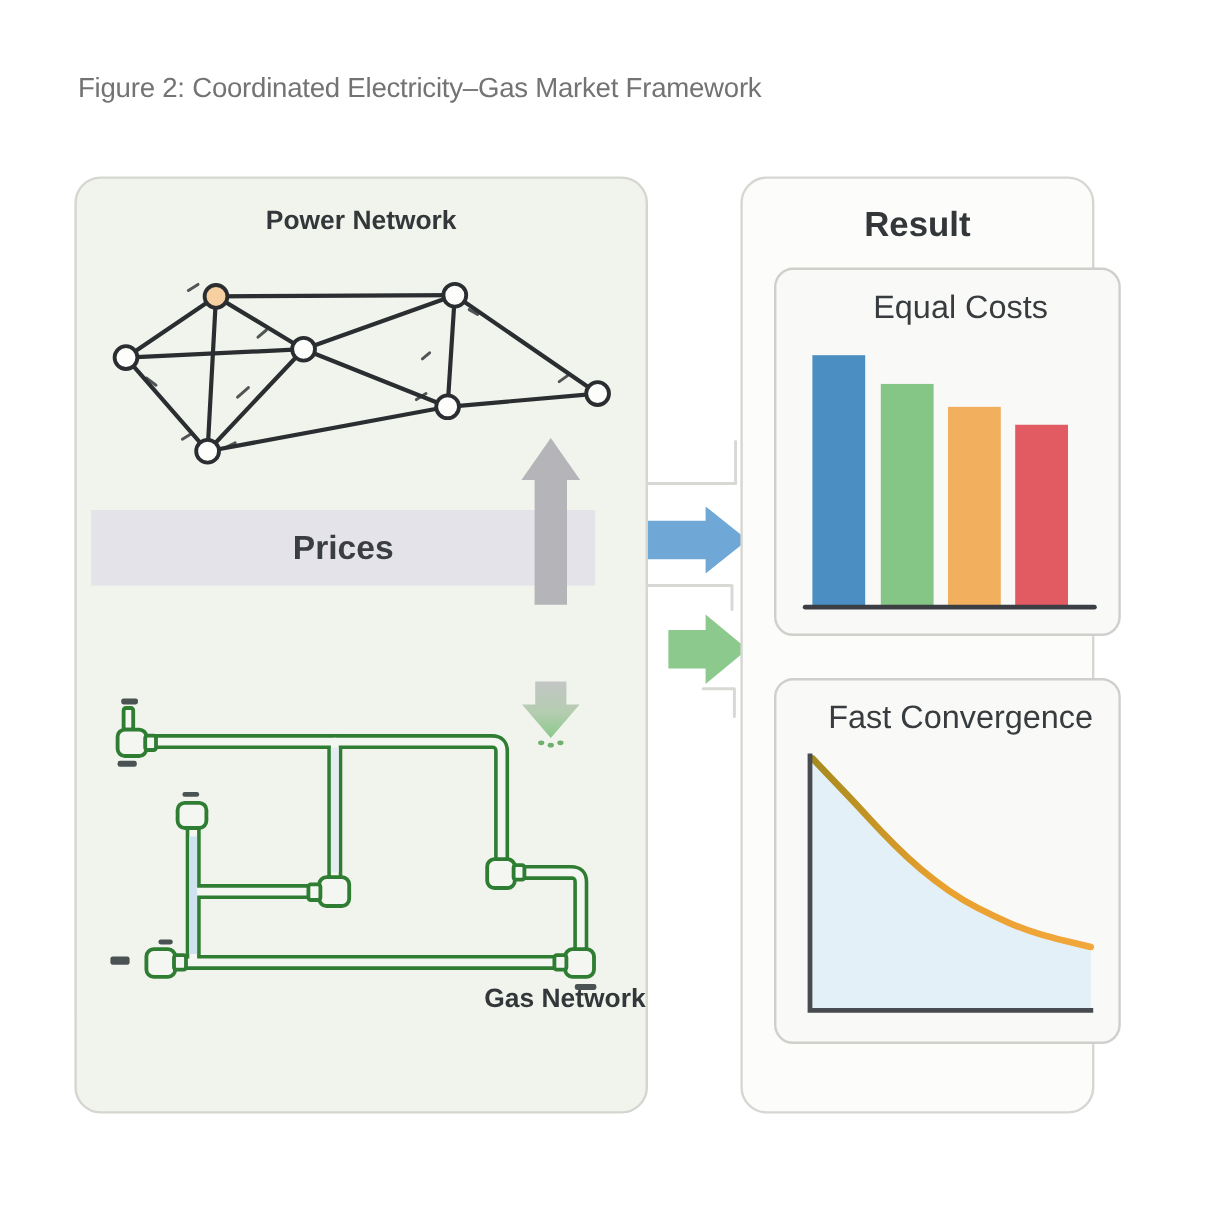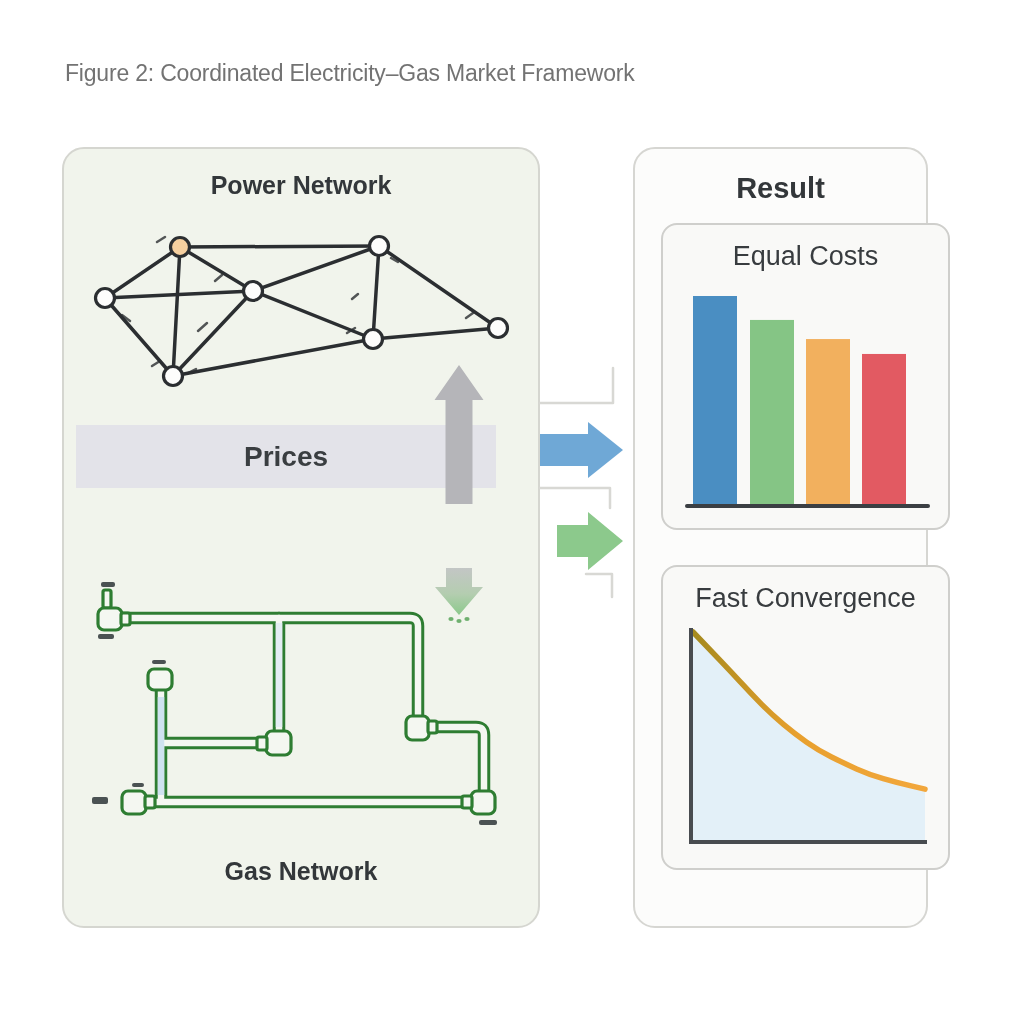--- a/index.html
+++ b/index.html
@@ -3,31 +3,31 @@
 <meta charset="utf-8">
 <style>
   html,body{margin:0;padding:0;background:#ffffff;}
   body{width:1024px;height:1024px;position:relative;overflow:hidden;
        font-family:"Liberation Sans", sans-serif;color:#3a3e41;}
   .abs{position:absolute;}
   .figure-title{left:65px;top:60px;width:900px;font-size:23px;font-weight:500;
        color:#737373;letter-spacing:-0.2px;}
   .panel{border-radius:22px;border:2px solid #d5d6d0;box-sizing:border-box;}
   .left-panel{left:62px;top:147px;width:478px;height:781px;background:#f1f4ec;}
-  .right-panel{left:617px;top:147px;width:295px;height:781px;background:#fcfcfb;border-color:#d6d6d2;margin-left:16px;}
-  .panel-heading{width:100%;text-align:center;font-weight:bold;font-size:25px;color:#33373a;}
+  .right-panel{left:617px;top:147px;width:295px;height:781px;background:#fcfcfb;border-color:#d6d6d2;}
+  .panel-heading{width:100%;text-align:center;font-weight:bold;font-size:22px;color:#33373a;}
   .band{left:12px;width:420px;text-align:center;font-weight:bold;font-size:28px;color:#3a3e41;}
   .band-inner{display:flex;align-items:center;justify-content:center;height:100%;}
   .prices-band{top:276px;height:63px;background:#e3e3e9;}
   .p2g-band{top:366px;height:53px;background:#d8ead2;}
   .card{left:26px;width:289px;background:#f9f9f7;border:2px solid #cfcfcc;border-radius:16px;box-sizing:border-box;}
-  .card-title{margin-top:16px;text-align:center;font-size:27px;font-weight:normal;color:#383c3f;}
+  .card-title{margin-top:16px;text-align:center;font-size:27px;font-weight:normal;color:#383c3f;padding-left:11px;}
   .card svg{position:absolute;left:0;top:0;}
   svg{display:block;}
-  .gas-label{top:708px;}
+  .gas-label{top:670px;text-align:right;}
 </style>
 </head>
 <body>
 
 <div class="abs figure-title">Figure 2: Coordinated Electricity–Gas Market Framework</div>
 
 <div class="abs panel left-panel">
   <div class="panel-heading" style="margin-top:22px;">Power Network</div>
 
   <svg id="power-svg" class="abs" style="left:0;top:60px;" width="478" height="212" viewBox="0 0 478 212">

